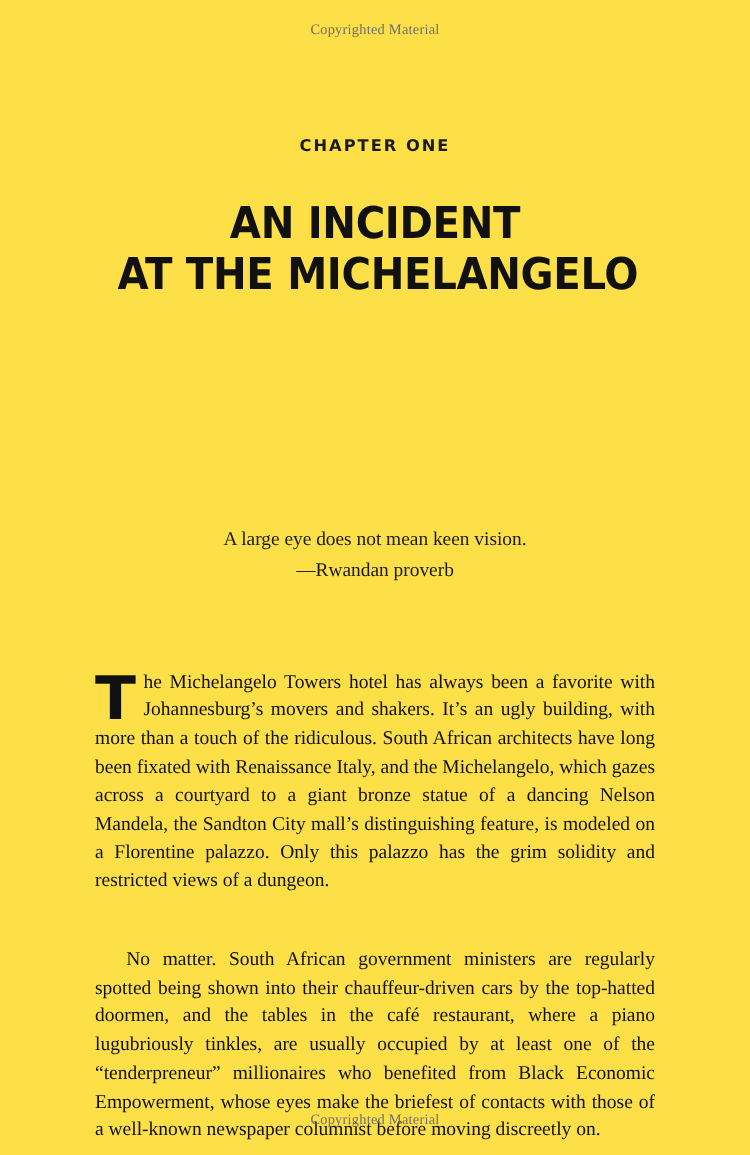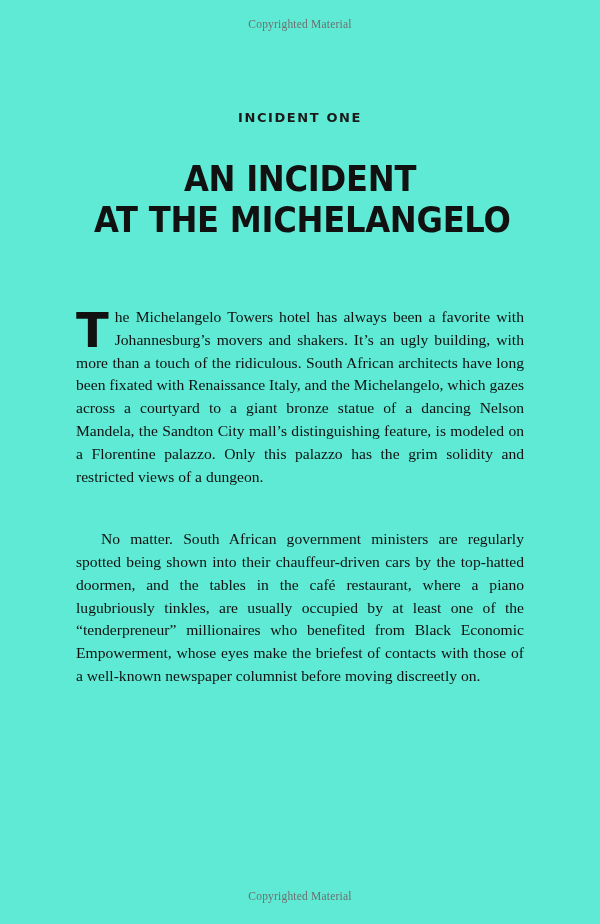--- a/index.html
+++ b/index.html
@@ -4,21 +4,21 @@
 <style>
   html, body {
     margin: 0;
     padding: 0;
     background: #ffffff;
   }
   .page {
     position: relative;
     width: 600px;
     height: 924px;
-    background: #5eead4;
+    background: #fde047;
     overflow: hidden;
     font-family: "Liberation Serif", serif;
     color: #1a1a1a;
   }
   .watermark {
     position: absolute;
     left: 0;
     width: 100%;
     text-align: center;
     font-family: "Liberation Serif", serif;
@@ -111,27 +111,31 @@
 </style>
 </head>
 <body>
 
 <div class="page">
 
   <div class="watermark watermark-top">Copyrighted Material</div>
 
   <div class="content">
 
-    <h2 class="chapter-label">INCIDENT ONE</h2>
+    <h2 class="chapter-label">CHAPTER ONE</h2>
 
     <h1 class="chapter-title">
       <span class="line">AN INCIDENT</span>
       <span class="line">AT THE MICHELANGELO</span>
     </h1>
 
+    <div class="epigraph">
+      <span>A large eye does not mean keen vision.</span>
+      <span class="attrib">—Rwandan proverb</span>
+    </div>
 
     <div class="body-copy">
       <p class="dropcap-para">
         <span class="dropcap">T</span><span>he Michelangelo Towers hotel has always been a favorite with Johannesburg’s movers and shakers. It’s an ugly building, with more than a touch of the ridiculous. South African architects have long been fixated with Renaissance Italy, and the Michelangelo, which gazes across a courtyard to a giant bronze statue of a dancing Nelson Mandela, the Sandton City mall’s distinguishing feature, is modeled on a Florentine palazzo. Only this palazzo has the grim solidity and restricted views of a dungeon.</span>
       </p>
       <p>No matter. South African government ministers are regularly spotted being shown into their chauffeur-driven cars by the top-hatted doormen, and the tables in the café restaurant, where a piano lugubriously tinkles, are usually occupied by at least one of the “tenderpreneur” millionaires who benefited from Black Economic Empowerment, whose eyes make the briefest of contacts with those of a well-known newspaper columnist before moving discreetly on.</p>
     </div>
 
   </div>
 

